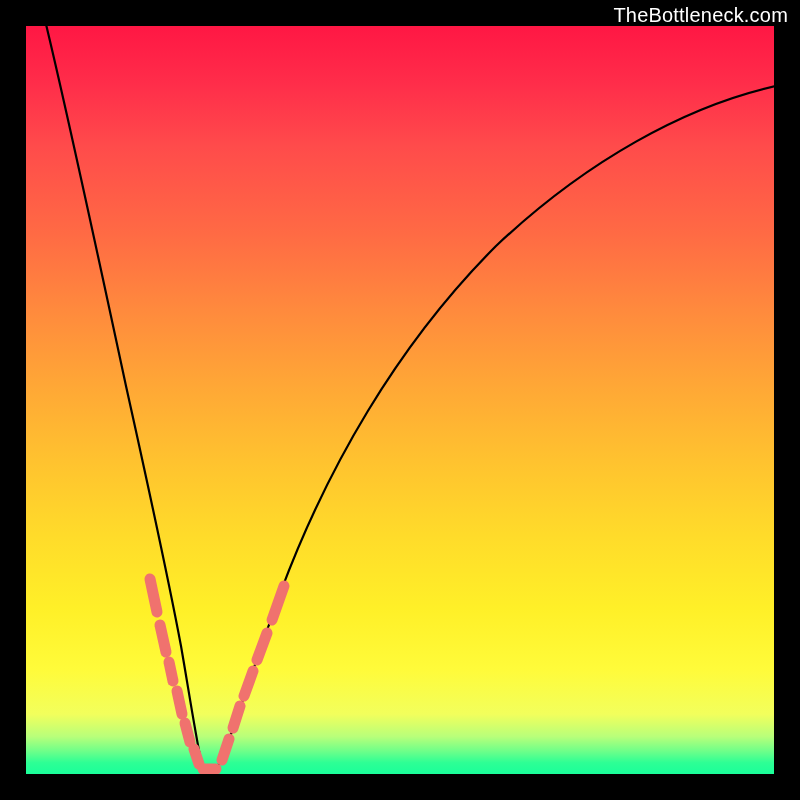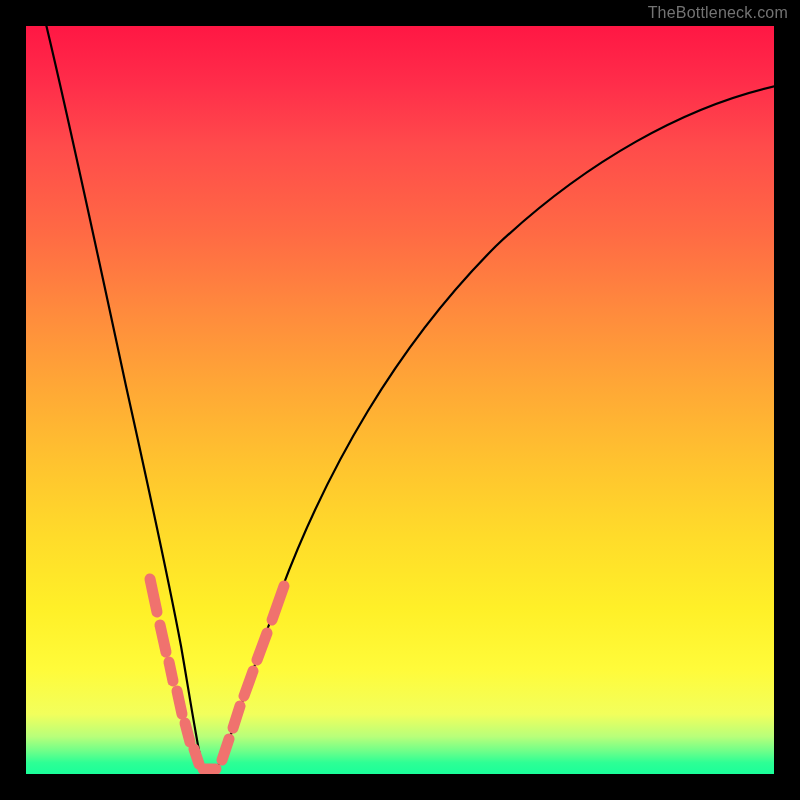--- a/index.html
+++ b/index.html
@@ -44,22 +44,22 @@
       #b8ff7a 95%,
       #6cff8a 97%,
       #2dff95 98.5%,
       #1aff9a 100%
     );
   }
   .watermark {
     position: absolute;
     top: 4px;
     right: 12px;
-    color: #737373;
-    font-size: 16px;
+    color: #ffffff;
+    font-size: 20px;
     font-weight: 500;
     letter-spacing: 0.2px;
   }
   svg.curve-layer {
     position: absolute;
     inset: 0;
     width: 100%;
     height: 100%;
   }
 </style>

